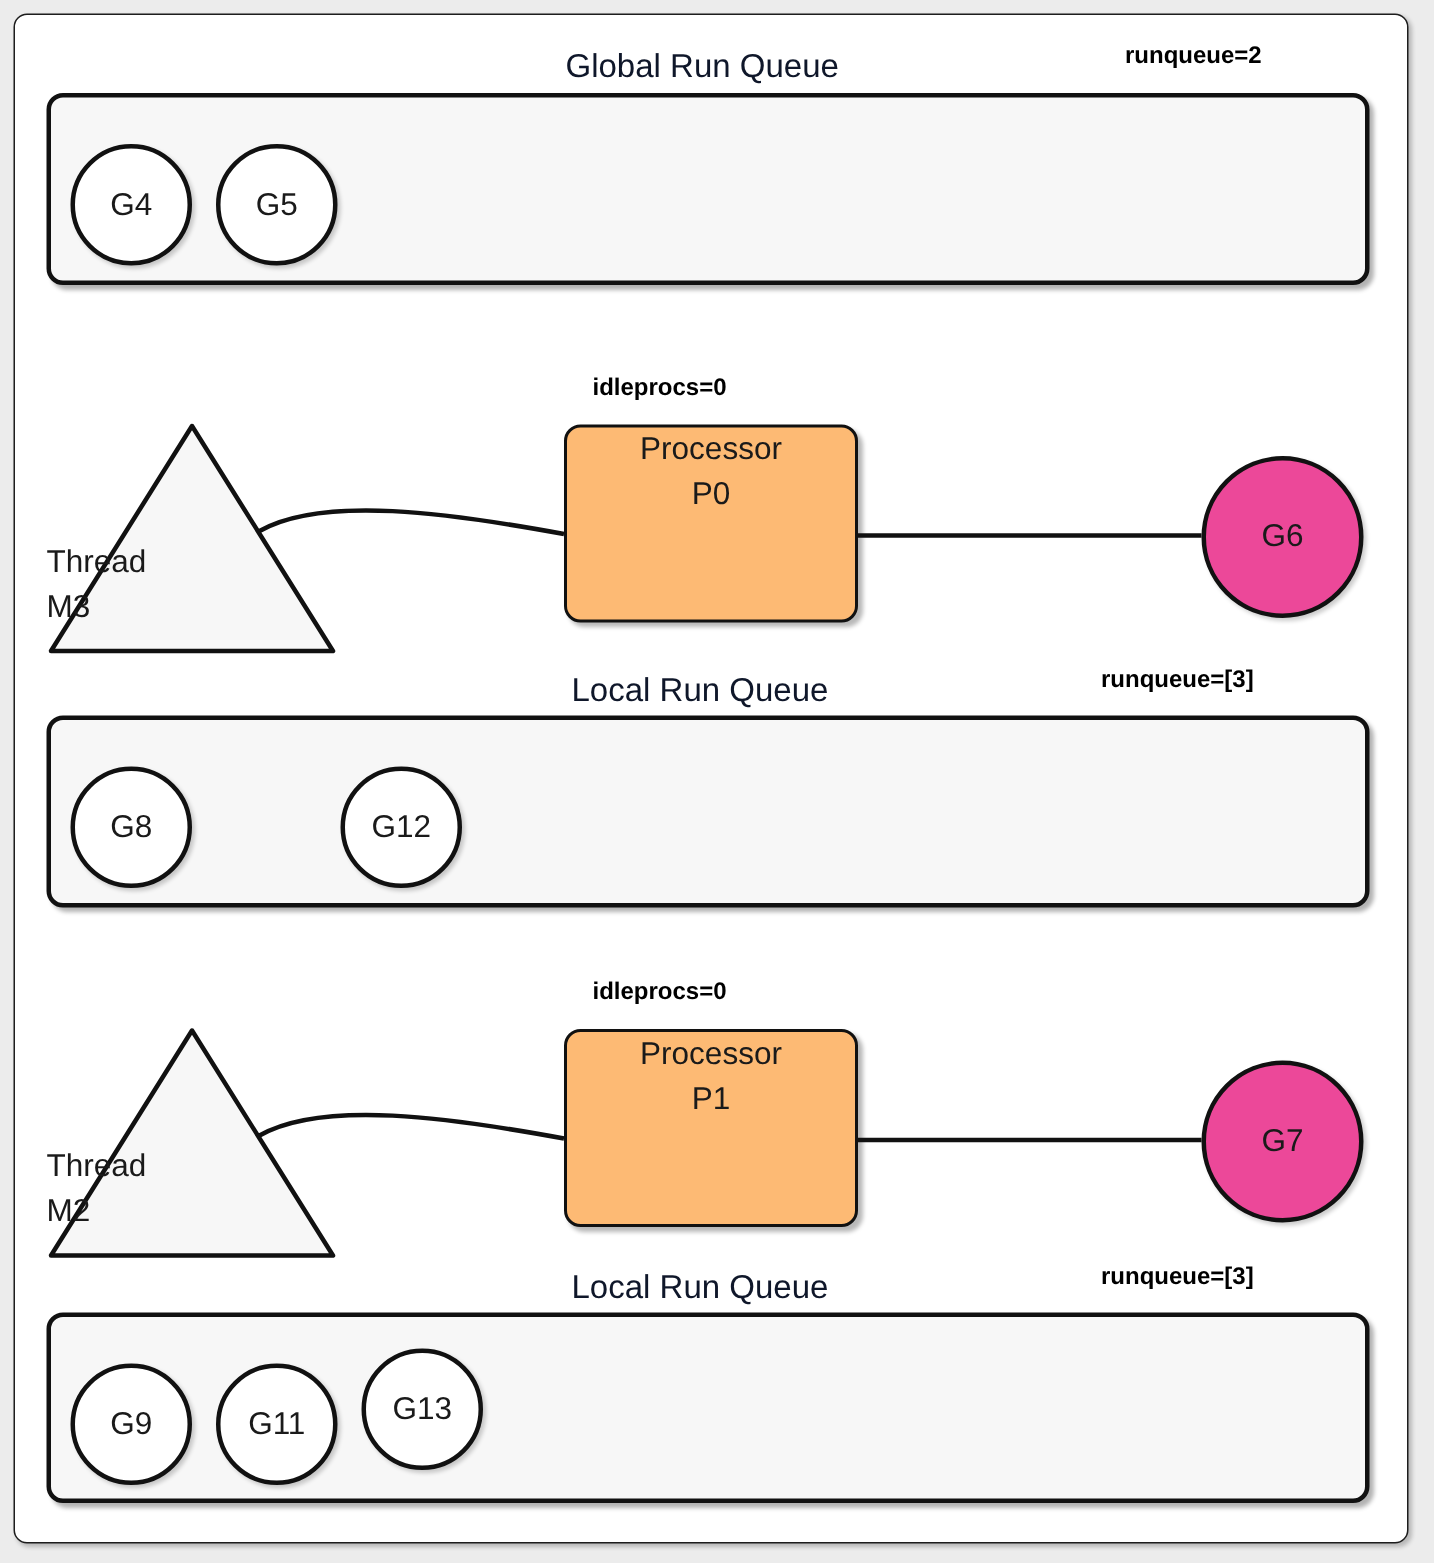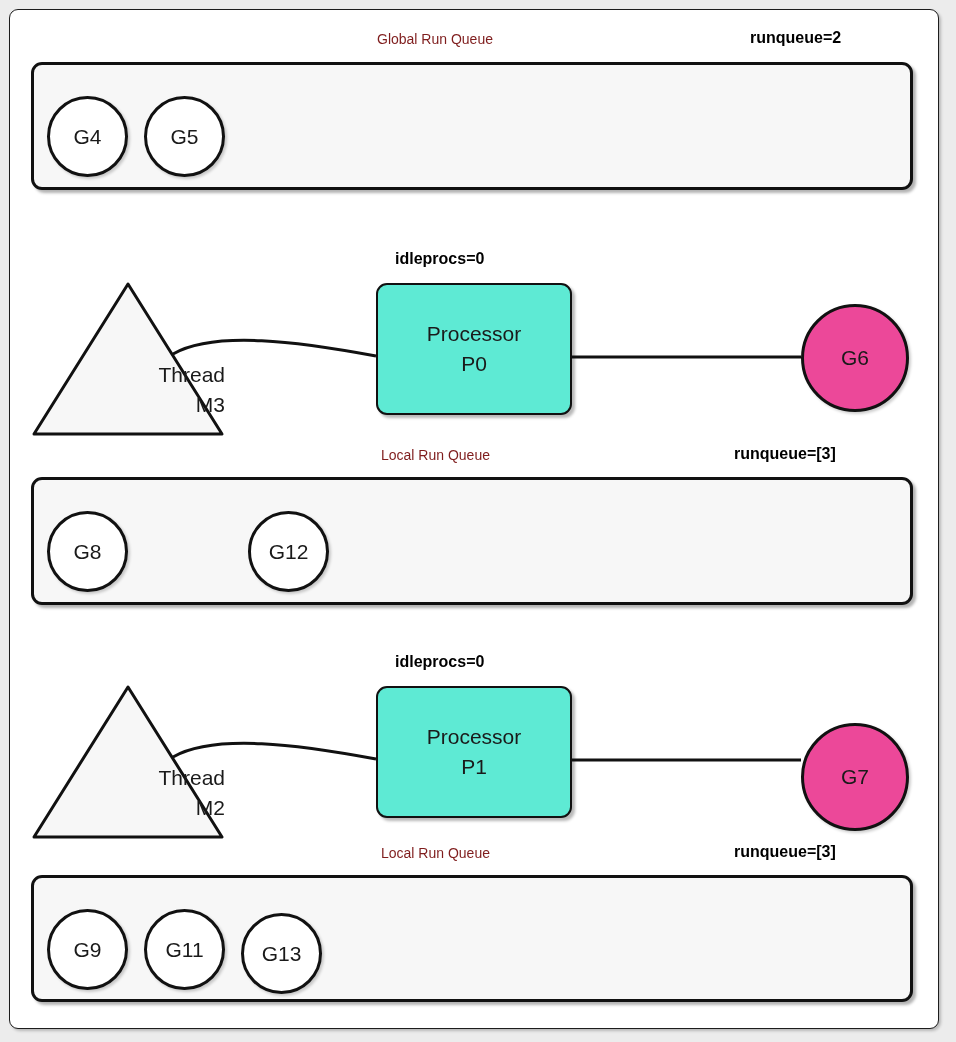--- a/index.html
+++ b/index.html
@@ -57,64 +57,63 @@
     color: #1a1a1a;
     box-shadow: 2px 2px 3px rgba(0,0,0,0.20);
   }
   .g-circle.shaded {
     background: #ec4899;
   }
 
   
   .label-plain {
     position: absolute;
-    font-size: 14px;
-    color: #7f1d1d;
+    font-size: 22px;
+    color: #0f172a;
     white-space: nowrap;
   }
   .label-bold {
     position: absolute;
     font-size: 16px;
     font-weight: bold;
     color: #000000;
     white-space: nowrap;
   }
 
   
   .proc-box {
     position: absolute;
-    background: #5eead4;
+    background: #fdba74;
     border: 2.6px solid #111111;
     border-radius: 11px;
     box-sizing: border-box;
     display: flex;
     flex-direction: column;
     align-items: center;
-    justify-content: center;
     font-size: 21px;
     color: #1a1a1a;
     line-height: 1.45;
     box-shadow: 3px 3px 3px rgba(0,0,0,0.28);
   }
 
   
   .thread-shape {
     position: absolute;
   }
   .thread-shape svg {
     position: absolute;
     left: 0;
     top: 0;
     overflow: visible;
   }
   .thread-label {
     position: absolute;
     left: 0;
     width: 100%;
-    text-align: right;
+    text-align: left;
     font-size: 21px;
     color: #1a1a1a;
     line-height: 1.45;
     pointer-events: none;
   }
 
   
   .connector-layer {
     position: absolute;
     left: 0;
@@ -162,49 +161,49 @@
     <div>P0</div>
   </div>
 
   <div class="g-circle shaded" style="left:801px; top:304px; width:108px; height:108px;">G6</div>
 
   <div class="label-plain" style="left:381px; top:447px;">Local Run Queue</div>
   <div class="label-bold" style="left:734px; top:445px;">runqueue=[3]</div>
 
   <div class="queue-box" style="left:31px; top:477px; width:882px; height:128px;">
     <div class="g-circle" style="left:13px; top:31px; width:81px; height:81px;text-align:center;">G8</div>
-    <div class="g-circle" style="left:214px; top:31px; width:81px; height:81px;">G12</div>
+    <div class="g-circle" style="left:193px; top:31px; width:81px; height:81px;">G12</div>
   </div>
 
   <div class="label-bold" style="left:395px; top:653px;">idleprocs=0</div>
 
   <div class="thread-shape" style="left:31px; top:684px; width:194px; height:156px;">
     <svg width="194" height="156" viewBox="0 0 194 156">
       <polygon points="97,3 191,153 3,153" fill="#f7f7f7" stroke="#111111" stroke-width="3" stroke-linejoin="round"></polygon>
     </svg>
     <div class="thread-label" style="top:79px;">
       <div>Thread</div>
       <div>M2</div>
     </div>
   </div>
 
   <div class="proc-box" style="left:376px; top:686px; width:196px; height:132px;">
     <div>Processor</div>
     <div>P1</div>
   </div>
 
-  <div class="g-circle shaded" style="left:801px; top:723px; width:108px; height:108px;">G7</div>
+  <div class="g-circle shaded" style="left:801px; top:707px; width:108px; height:108px;">G7</div>
 
   <div class="label-plain" style="left:381px; top:845px;">Local Run Queue</div>
   <div class="label-bold" style="left:734px; top:843px;">runqueue=[3]</div>
 
   <div class="queue-box" style="left:31px; top:875px; width:882px; height:127px;">
     <div class="g-circle" style="left:13px; top:31px; width:81px; height:81px;">G9</div>
     <div class="g-circle" style="left:110px; top:31px; width:81px; height:81px;">G11</div>
-    <div class="g-circle" style="left:207px; top:35px; width:81px; height:81px;">G13</div>
+    <div class="g-circle" style="left:207px; top:21px; width:81px; height:81px;">G13</div>
   </div>
 
   <svg class="connector-layer">
 
     <path class="conn-path" d="M 173 354 C 215 330, 300 342, 376 356"></path>
 
     <path class="conn-path" d="M 572 357 L 801 357"></path>
 
     <path class="conn-path" d="M 173 757 C 215 733, 300 745, 376 759"></path>
 

